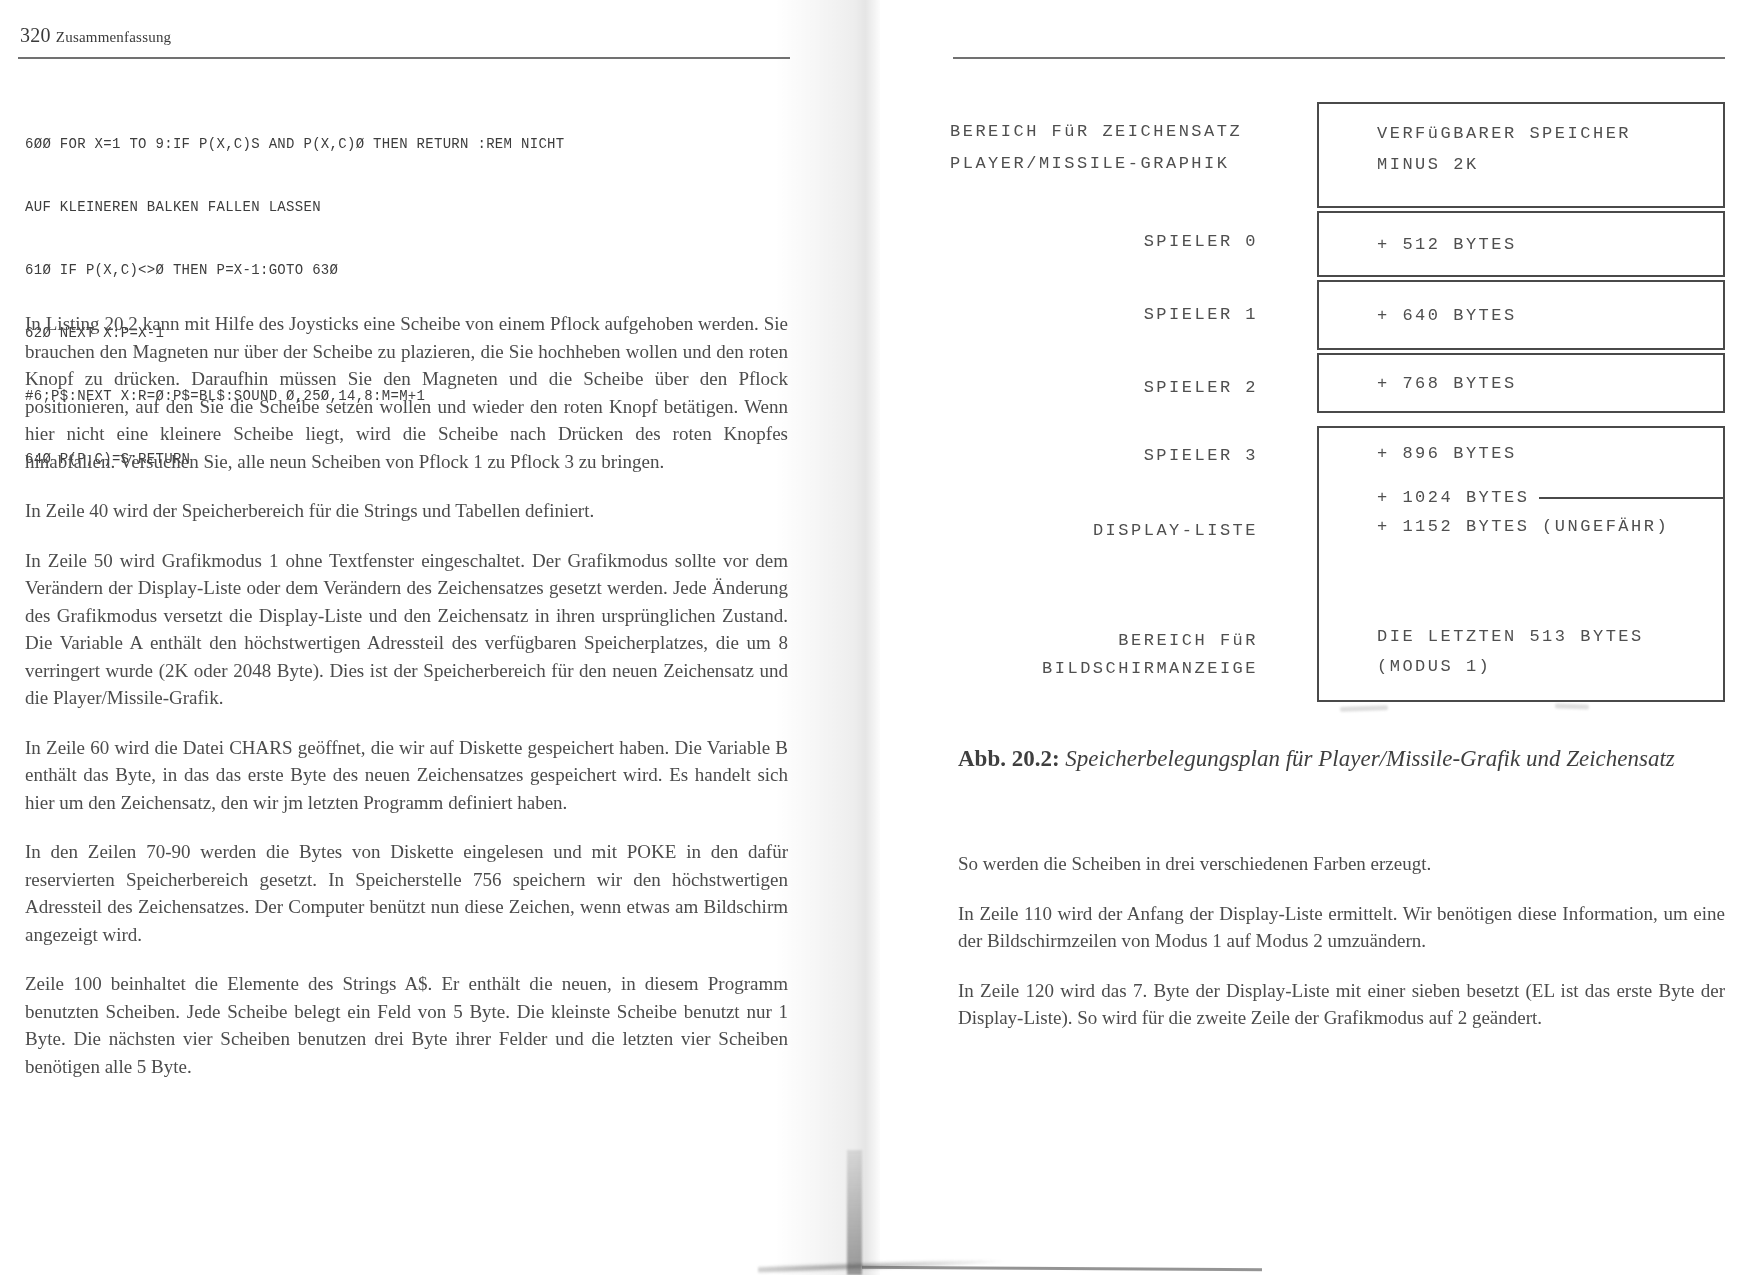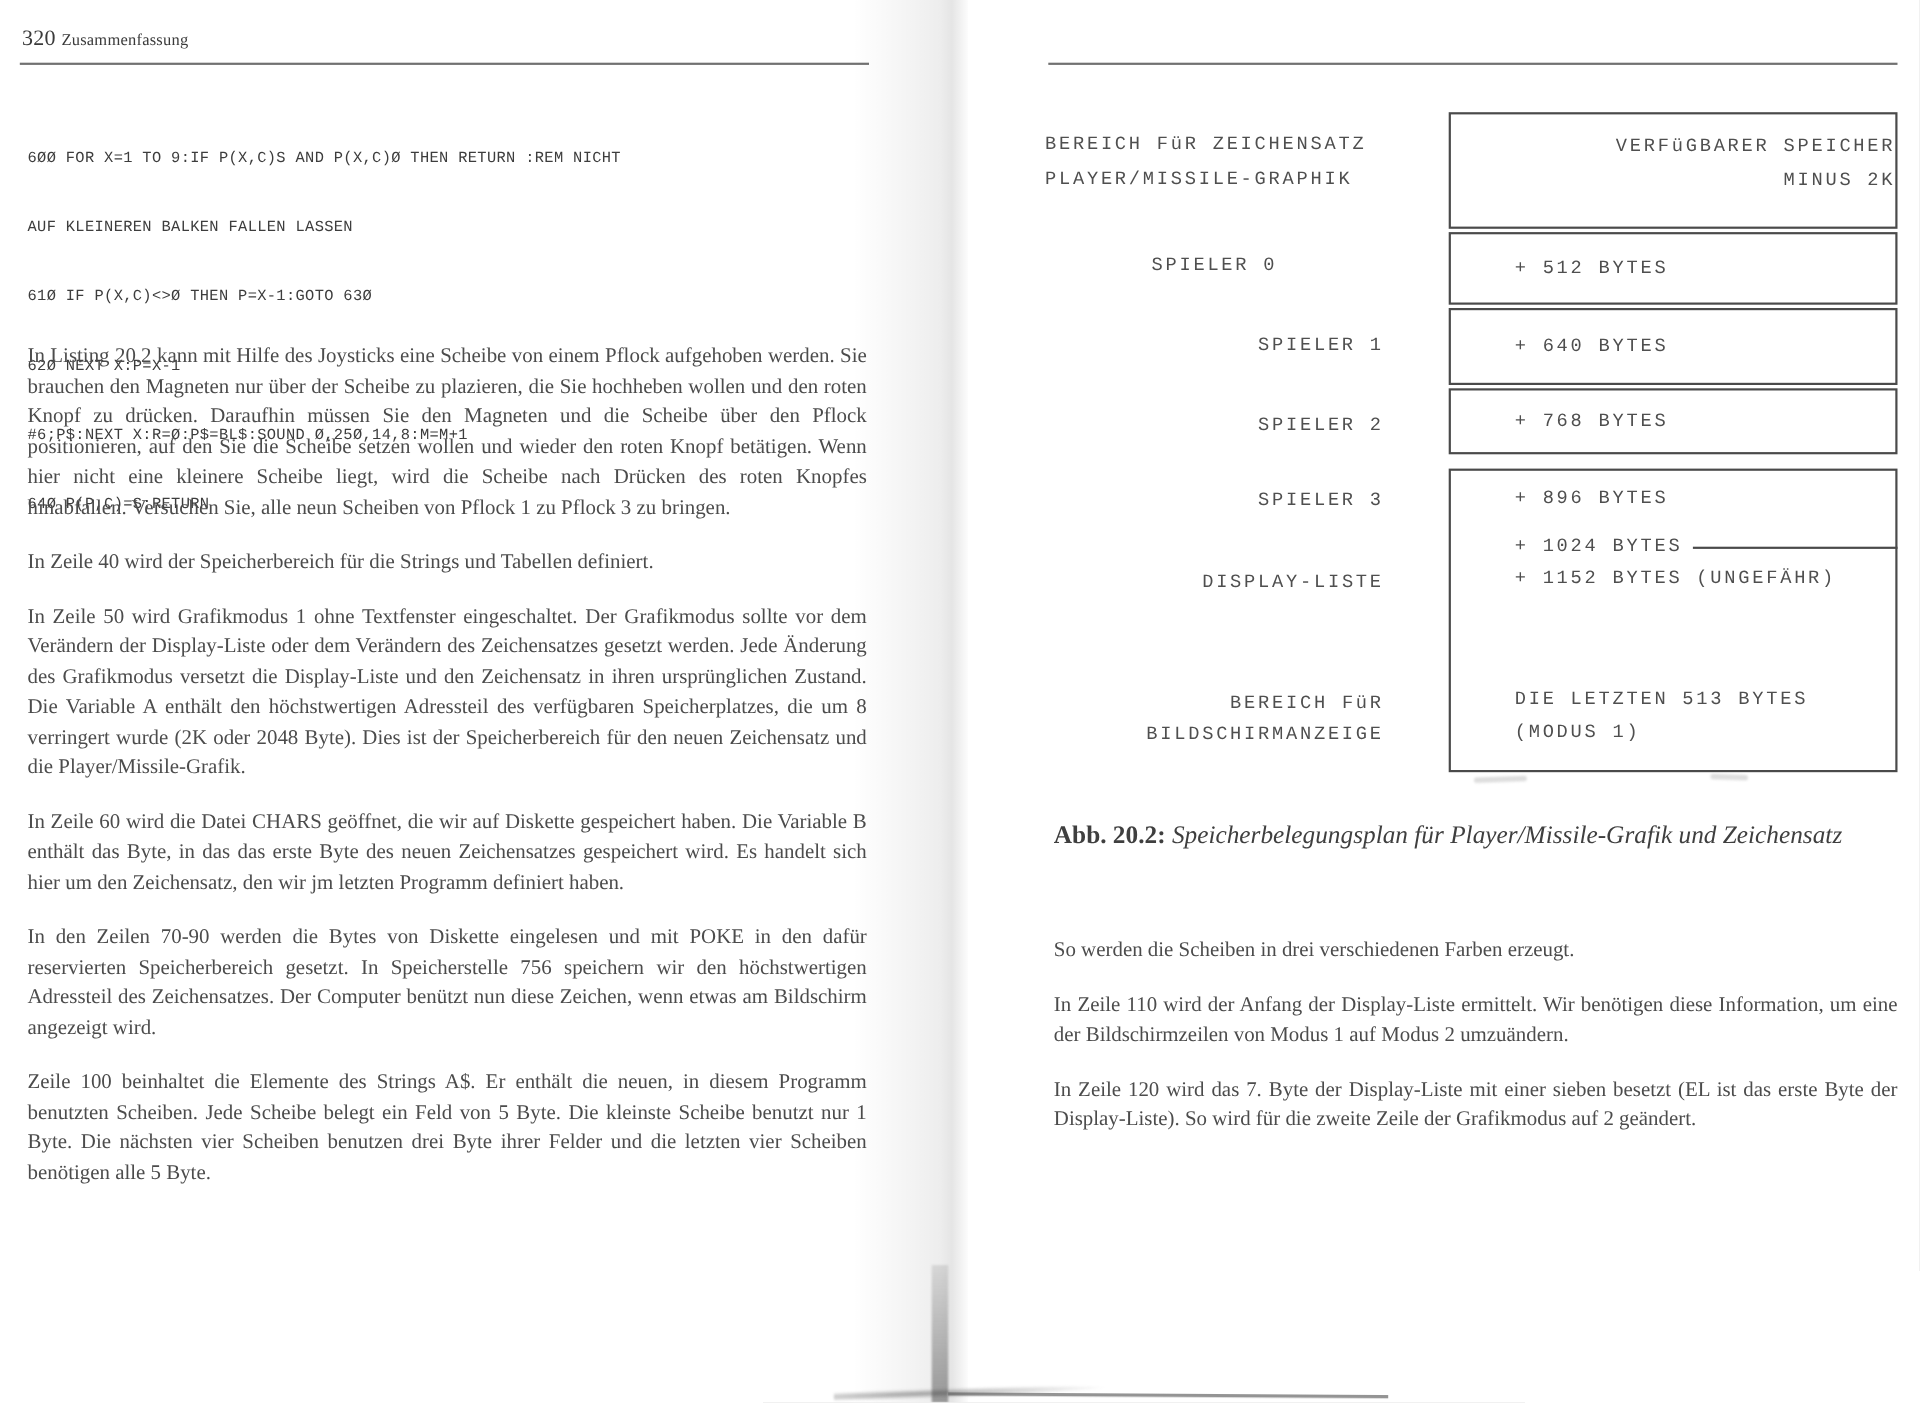--- a/index.html
+++ b/index.html
@@ -64,39 +64,39 @@
   .figtext{
     font-family:"Liberation Mono","DejaVu Sans Mono",monospace;
     font-size:17px;
     letter-spacing:2.5px;
     color:#4f4f4f;
     white-space:nowrap;
   }
   .fig-label{position:absolute;line-height:24px;}
   #lbl-top{left:950px;top:116px;width:308px;line-height:32px;text-align:left;}
   .lbl-right{left:950px;width:308px;text-align:right;}
-  #lbl-sp0{top:230px;text-align:center;}
+  #lbl-sp0{top:230px;}
   #lbl-sp1{top:303px;}
   #lbl-sp2{top:376px;}
   #lbl-sp3{top:444px;}
   #lbl-dl {top:519px;}
   #lbl-scr{top:627px;line-height:28px;}
 
   .comp{
     position:absolute;left:1317px;width:408px;
     box-sizing:border-box;
     border:2px solid #4a4a4a;
     background:transparent;
   }
   #comp1{top:102px;height:106px;}
   #comp2{top:211px;height:66px;}
   #comp3{top:280px;height:70px;}
   #comp4{top:353px;height:60px;}
   #comp5{top:426px;height:276px;}
-  .cellpad{padding:14px 0 0 58px;line-height:31px;text-align:right;}
+  .cellpad{padding:14px 0 0 58px;line-height:31px;}
   .cellcenter{display:flex;align-items:center;height:100%;padding-left:58px;box-sizing:border-box;}
   .c5-line{position:absolute;left:58px;}
   #c5-896{top:16px;}
   #c5-1024{top:60px;left:58px;right:-2px;display:flex;align-items:center;}
   #c5-1024 .hrule{flex:1;height:2px;background:#4a4a4a;margin-left:10px;}
   #c5-1152{top:89px;}
   #c5-scr{top:194px;line-height:30px;}
 
   
   .smudge{position:absolute;background:#8a8a8a;opacity:.28;filter:blur(1px);border-radius:2px;}

